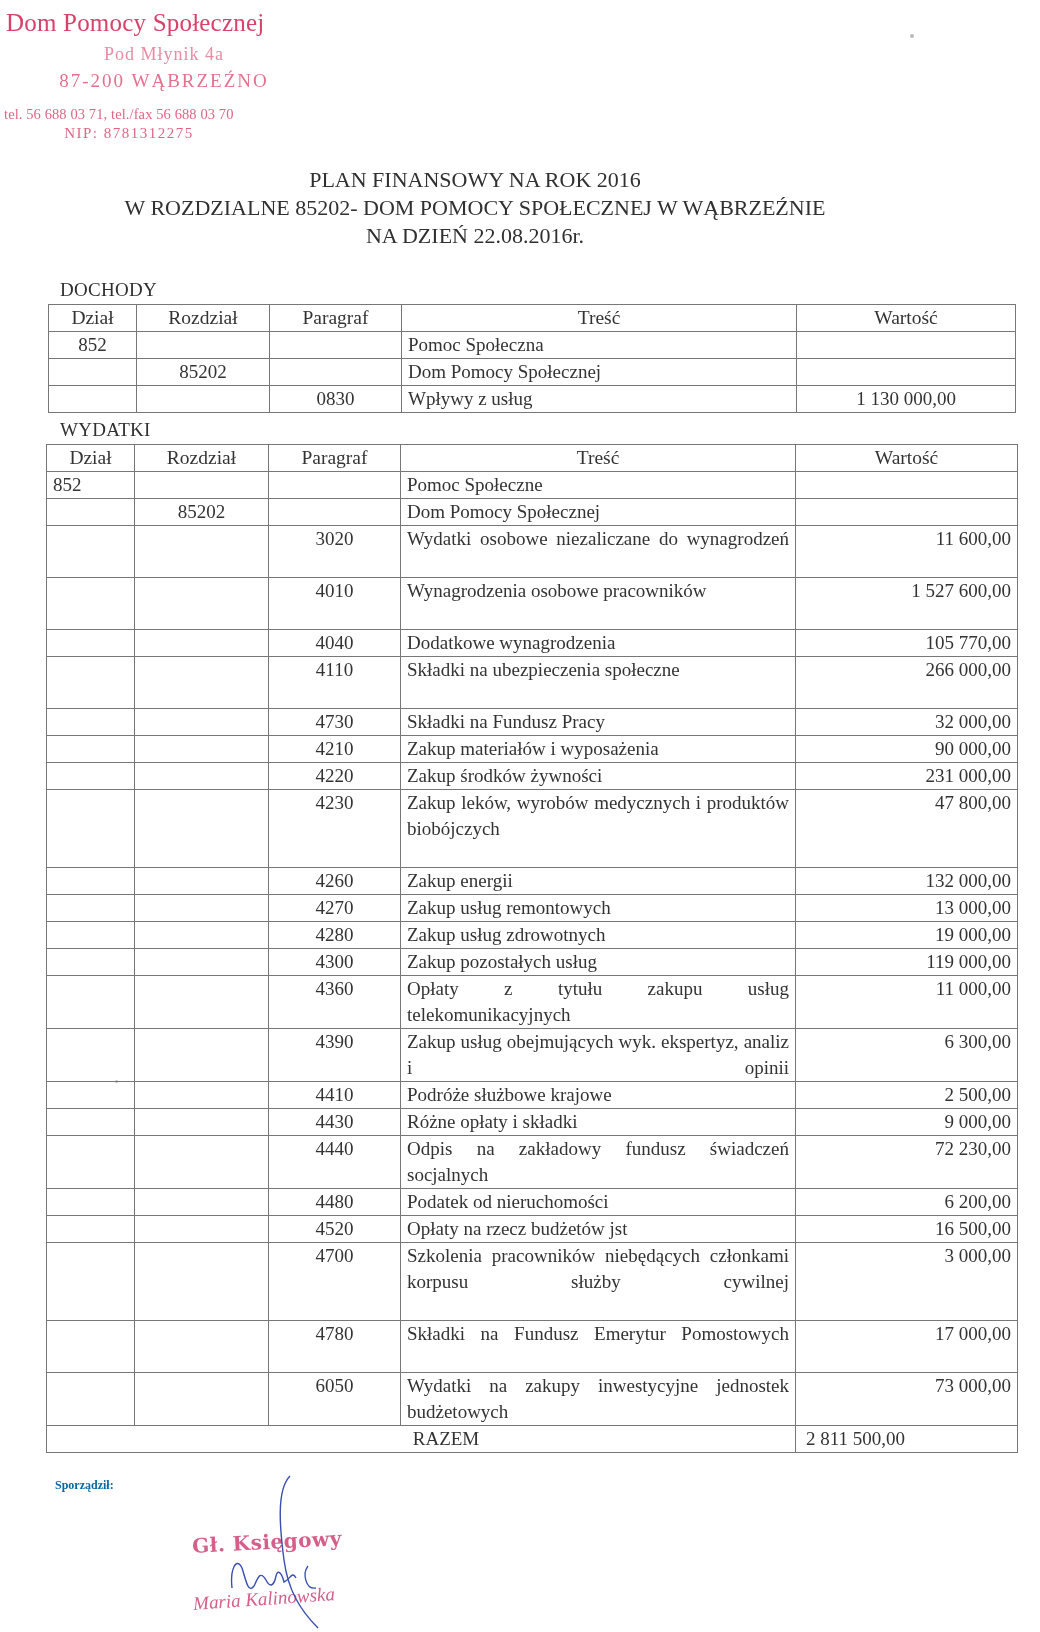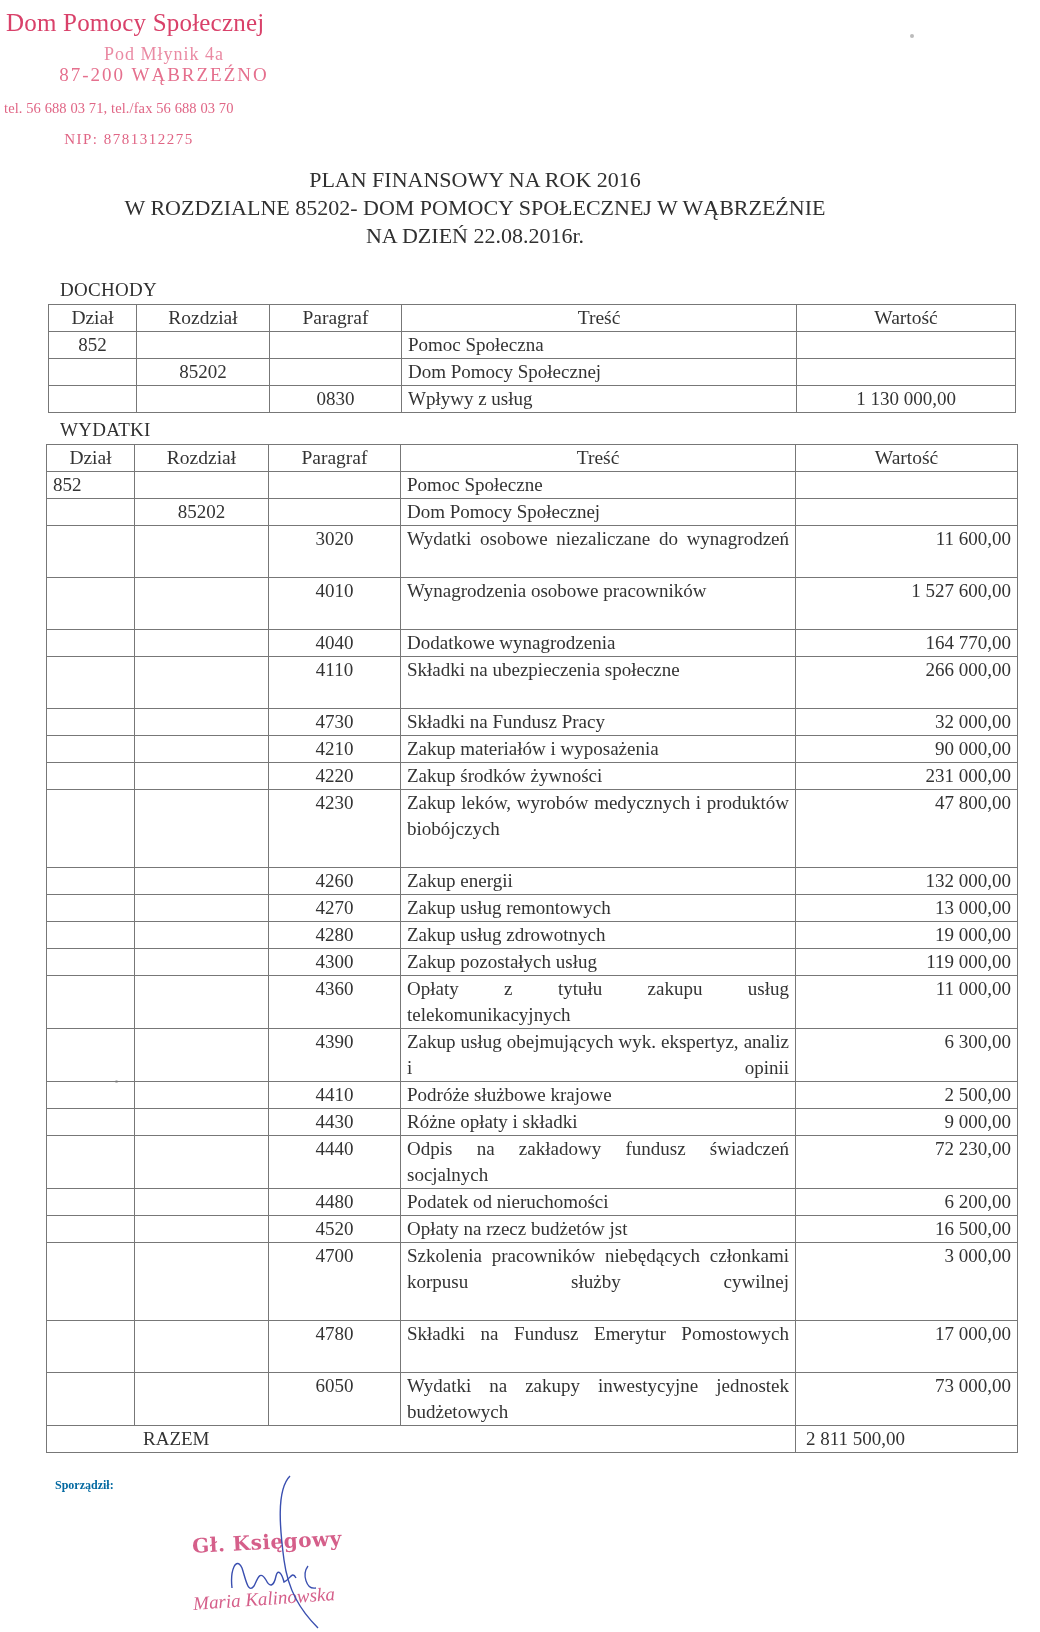--- a/index.html
+++ b/index.html
@@ -3,23 +3,23 @@
 <meta charset="utf-8">
 <style>
   html, body { margin: 0; padding: 0; background: #ffffff; }
   body { width: 1040px; height: 1632px; position: relative; overflow: hidden;
          font-family: "Liberation Serif", "DejaVu Serif", serif; color: #2a2a2a; }
 
   .stamp { position: absolute; left: 4px; top: 10px; width: 320px; text-align: center;
            color: #e0607e; font-family: "Liberation Serif", serif; line-height: 1; }
   .stamp .s1 { font-size: 25px; color: #d9416a; text-align: left; padding-left: 2px; letter-spacing: 0.2px; }
   .stamp .s2 { font-size: 18px; margin-top: 10px; color: #ea8aa3; letter-spacing: 1px; }
-  .stamp .s3 { font-size: 19px; margin-top: 2px; color: #e5708e; letter-spacing: 2px; }
+  .stamp .s3 { font-size: 19px; margin-top: 8px; color: #e5708e; letter-spacing: 2px; }
   .stamp .s4 { font-size: 14.5px; margin-top: 17px; color: #e06585; text-align: left; letter-spacing: 0.1px; }
-  .stamp .s5 { font-size: 15px; margin-top: 16px; color: #e06585; letter-spacing: 1.5px; padding-right: 70px; }
+  .stamp .s5 { font-size: 15px; margin-top: 4px; color: #e06585; letter-spacing: 1.5px; padding-right: 70px; }
 
   .title { position: absolute; left: 0; width: 950px; top: 166px; text-align: center;
            font-family: "Liberation Serif", serif; font-size: 22px; line-height: 28px; color: #303030; }
 
   .section-label { position: absolute; left: 60px; font-size: 19px; color: #303030; letter-spacing: 0.3px; }
 
   table.grid { position: absolute; border-collapse: collapse; table-layout: fixed;
                font-family: "Liberation Serif", serif; font-size: 19px; color: #333; }
   table.grid td, table.grid th { border: 1px solid #777; padding: 0 6px; vertical-align: top;
                line-height: 26px; font-weight: normal; }
@@ -152,21 +152,21 @@
         <td class="num"></td>
         <td class="par">4010</td>
         <td class="tresc">Wynagrodzenia osobowe pracowników</td>
         <td class="val">1 527 600,00</td>
       </tr>
       <tr class="tall1">
         <td class="left"></td>
         <td class="num"></td>
         <td class="par">4040</td>
         <td class="tresc">Dodatkowe wynagrodzenia</td>
-        <td class="val">164 770,00</td>
+        <td class="val">105 770,00</td>
       </tr>
       <tr class="tall2">
         <td class="left"></td>
         <td class="num"></td>
         <td class="par">4110</td>
         <td class="tresc">Składki na ubezpieczenia społeczne</td>
         <td class="val">266 000,00</td>
       </tr>
       <tr class="tall1">
         <td class="left"></td>
@@ -290,21 +290,21 @@
       <tr class="tall2">
         <td class="left"></td>
         <td class="num"></td>
         <td class="par">6050</td>
         <td class="tresc just">Wydatki na zakupy inwestycyjne jednostek budżetowych</td>
         <td class="val">73 000,00</td>
       </tr>
     </tbody>
   <tfoot>
     <tr class="razem">
-      <td colspan="4" style="text-align:left; padding-left:96px;">RAZEM</td>
+      <td colspan="4" style="text-align:center; padding-left:56px;">RAZEM</td>
       <td style="text-align:left; padding-left:10px;">2 811 500,00</td>
     </tr>
   </tfoot>
 </table>
 
 <div class="sporz">Sporządził:</div>
 <div class="sig-title">Gł. Księgowy</div>
 <div class="sig-name">Maria Kalinowska</div>
 <svg class="sig-svg" width="200" height="160" viewBox="0 0 200 160">
   <path d="M110 6 C 96 20, 100 60, 104 90 C 108 120, 120 140, 138 158" fill="none" stroke="#3a4fb0" stroke-width="1.4"></path>

